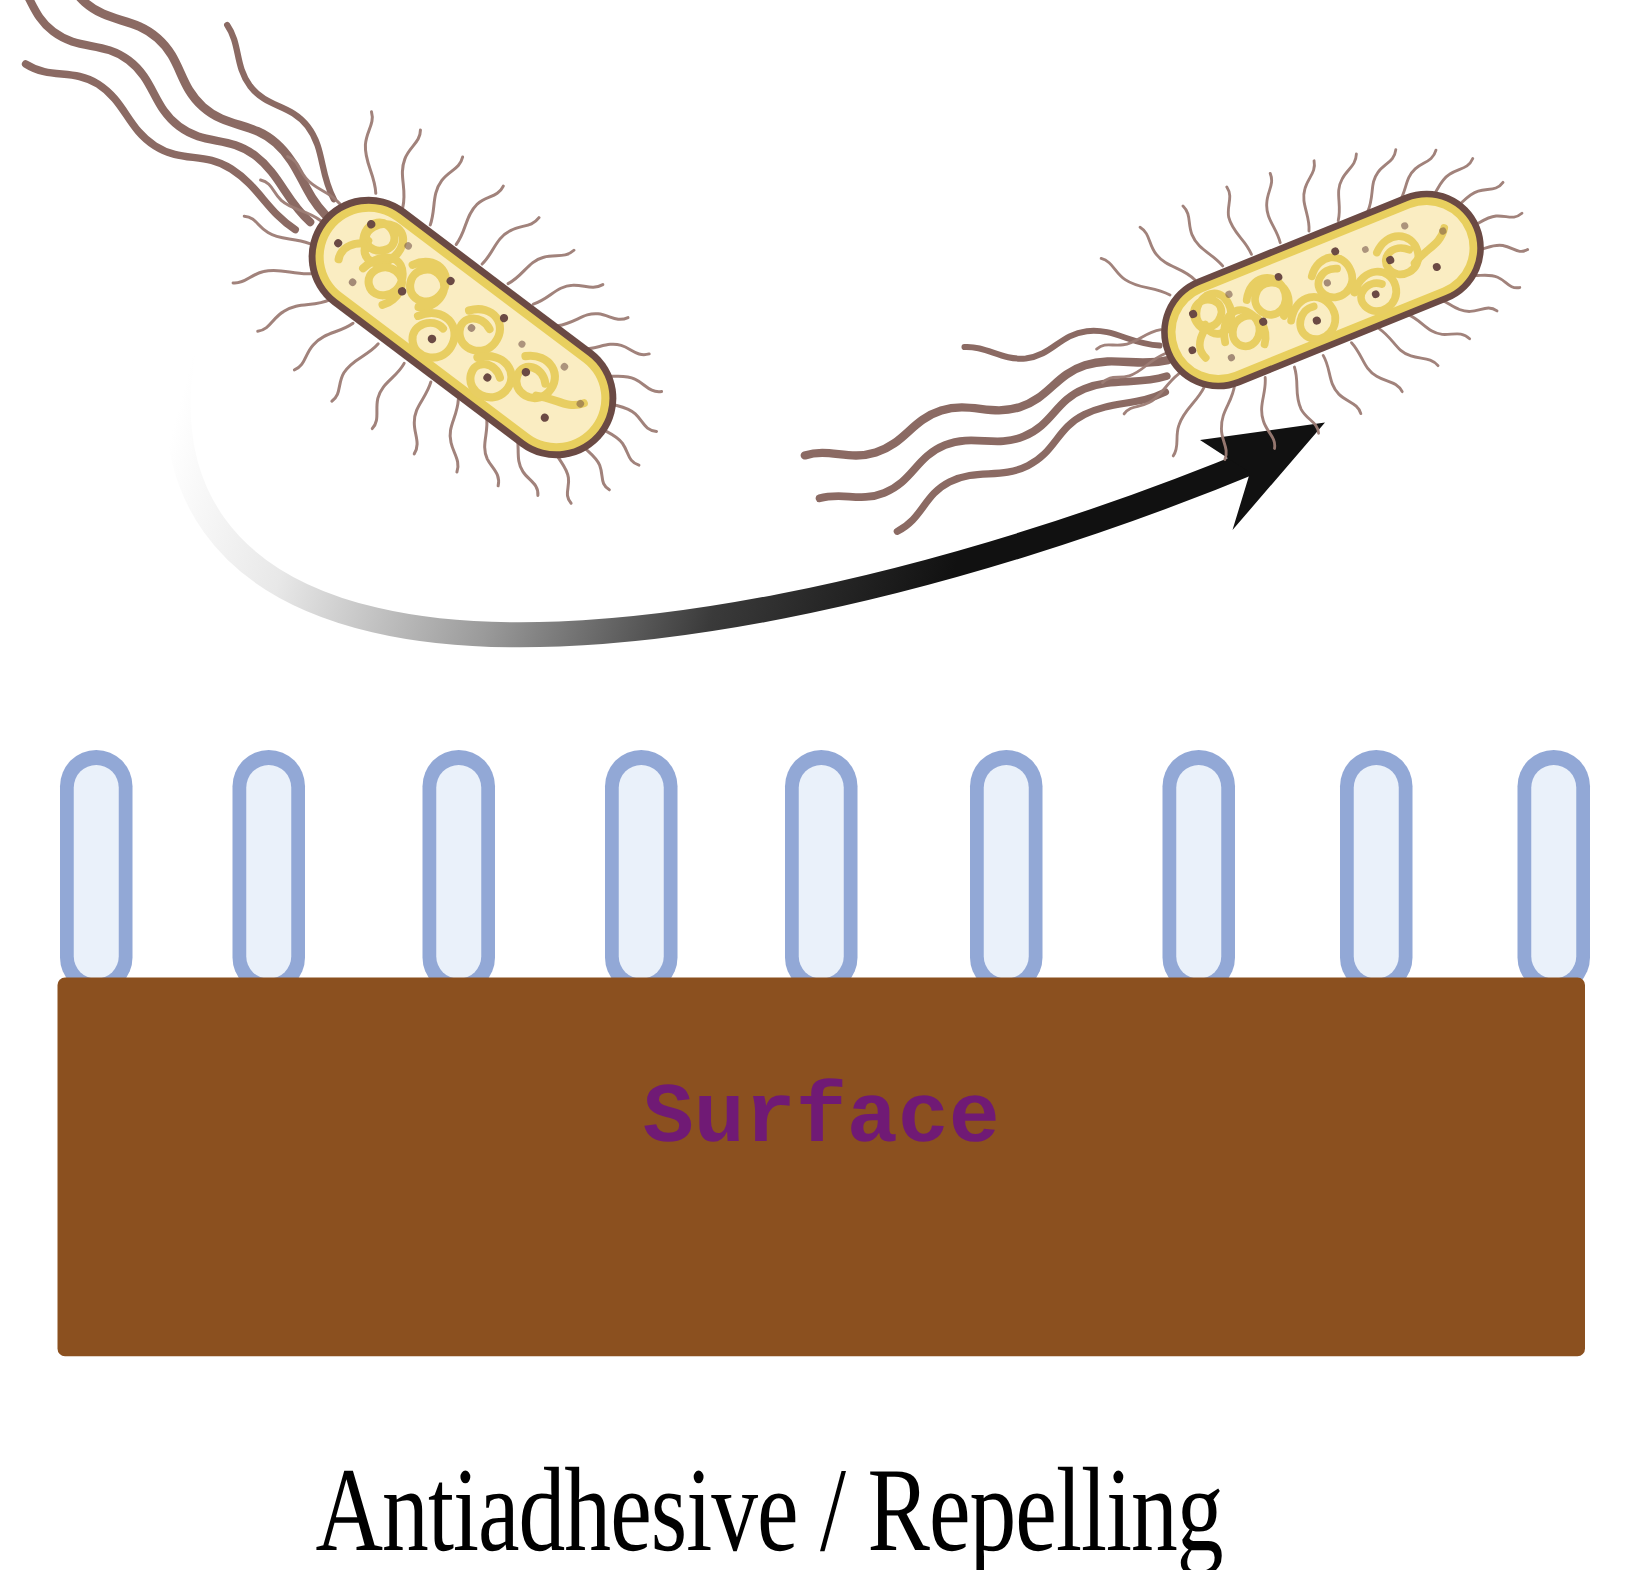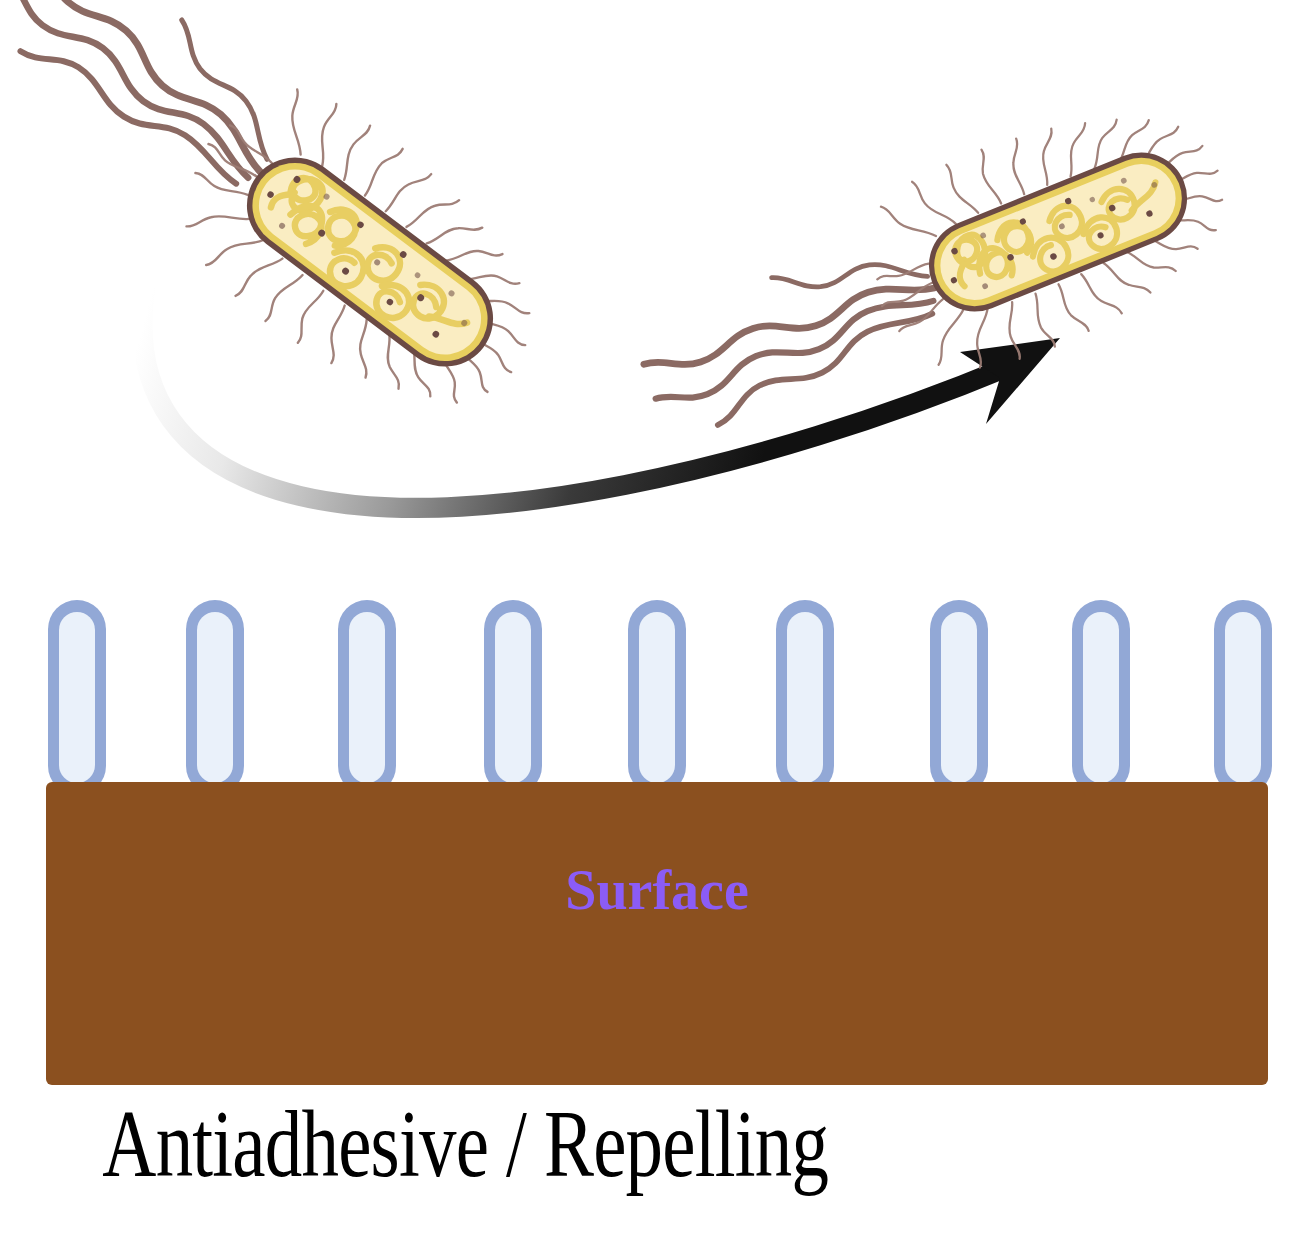--- a/index.html
+++ b/index.html
@@ -16,23 +16,23 @@
   }
   #figure {
     position: absolute;
     top: 0; left: 0;
     width: 1312px;
     height: 1256px;
   }
   .caption-layer {
     position: absolute;
     left: 0;
-    top: 1096px;
+    top: 1160px;
     width: 1080px;
-    text-align: left;
+    text-align: right;
     pointer-events: none;
   }
   .caption-text {
     display: inline-block;
     font-family: "Liberation Serif", serif;
     font-weight: 400;
     font-size: 96px;
     line-height: 1.0;
     color: #000000;
     letter-spacing: -1px;
@@ -42,25 +42,25 @@
   }
   .surface-label-layer {
     position: absolute;
     left: 46px;
     top: 862px;
     width: 1222px;
     text-align: center;
     pointer-events: none;
   }
   .surface-label-text {
-    font-family: Liberation Serif, serif;
+    font-family: Liberation Mono, monospace;
     font-weight: 700;
-    font-size: 56px;
+    font-size: 68px;
     line-height: 1.0;
-    color: #8b5cf6;
+    color: #701a75;
     white-space: nowrap;
   }
 </style>
 </head>
 <body>
 
 <svg id="figure" viewBox="0 0 1312 1256" width="1312" height="1256" xmlns="http://www.w3.org/2000/svg">
 
   <defs>
 

